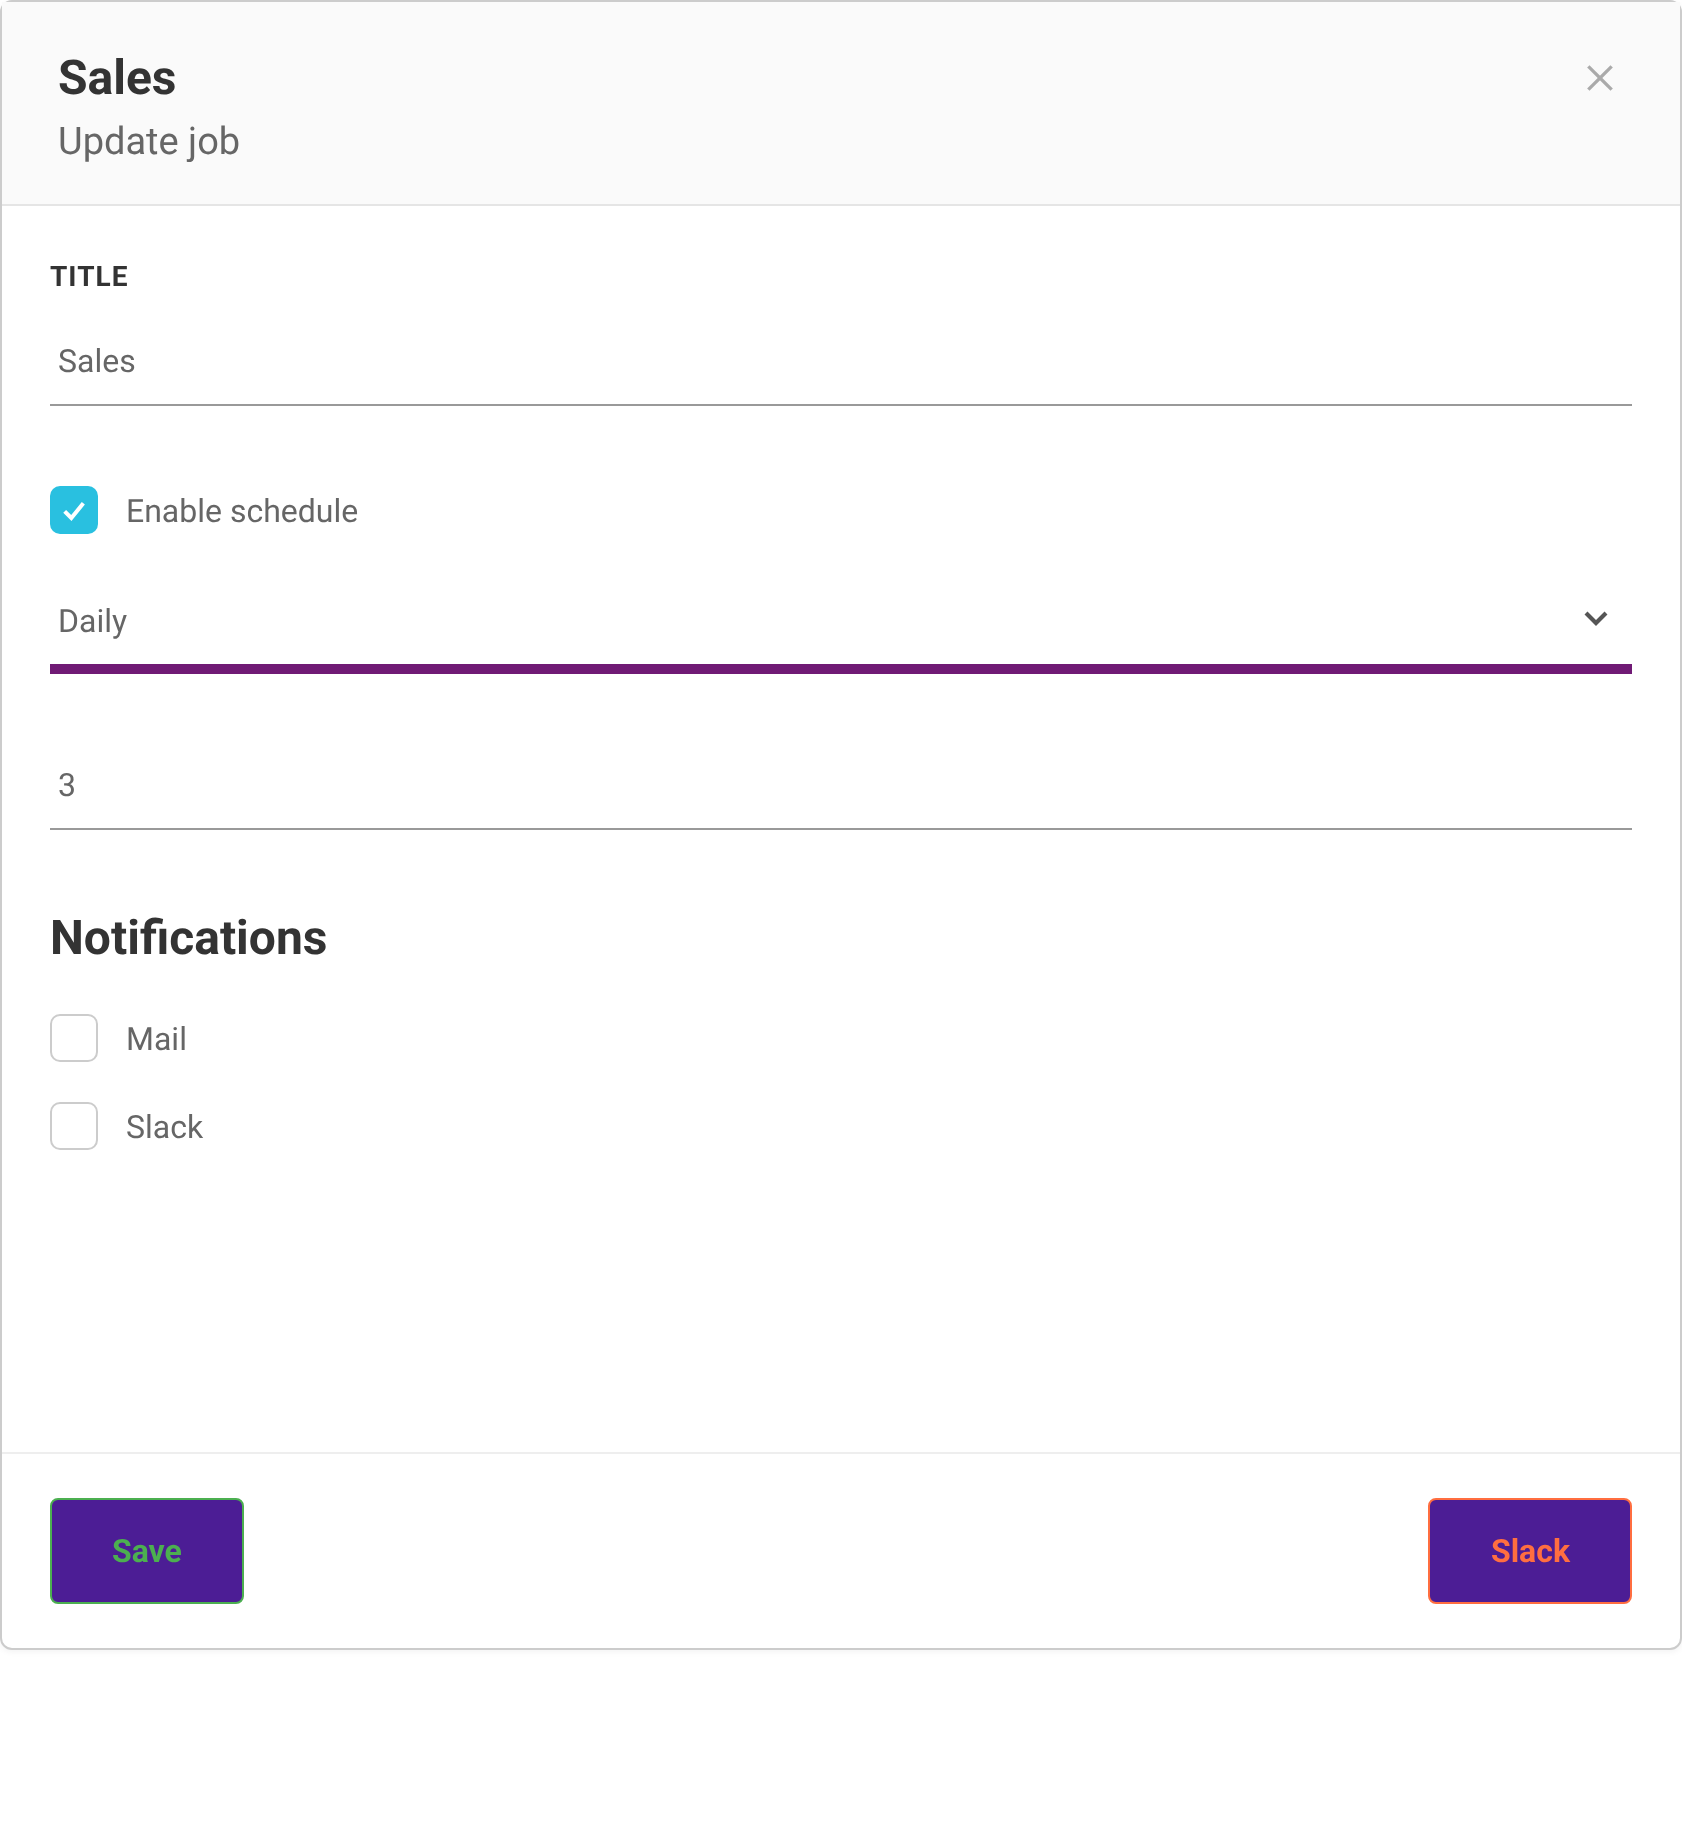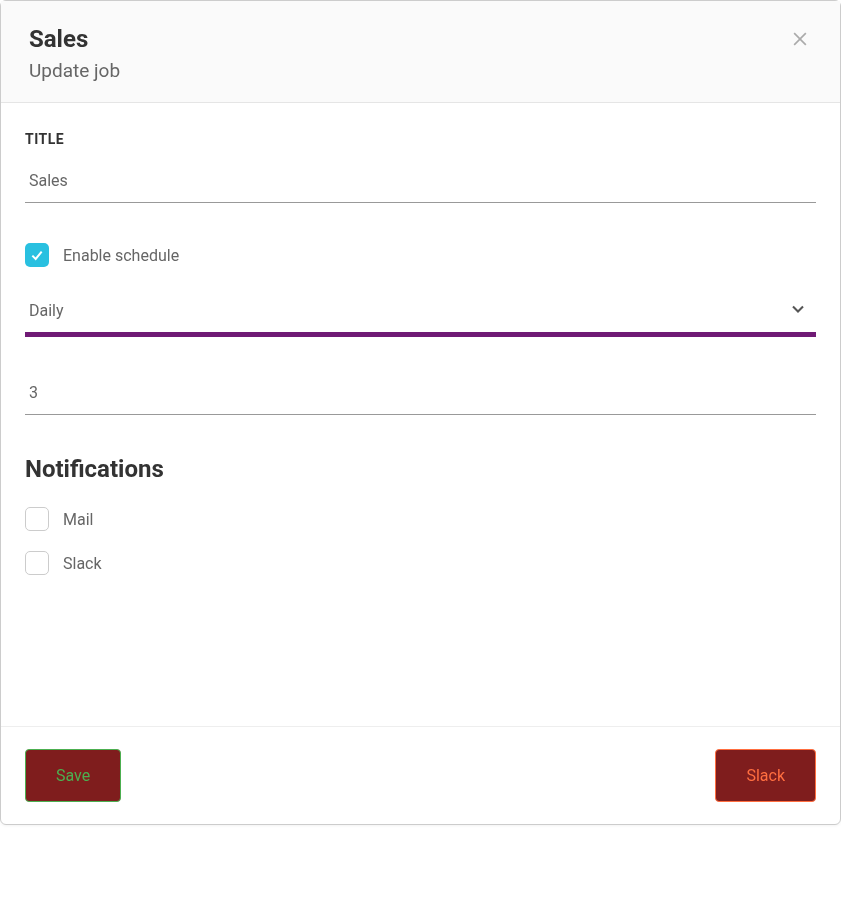--- a/index.html
+++ b/index.html
@@ -164,23 +164,23 @@
       padding: 22px 24px;
       display: flex;
       justify-content: space-between;
       align-items: center;
     }
     .btn {
       font-size: 16px;
       font-family: inherit;
       padding: 16px 30px;
       border-radius: 4px;
-      background: #7f1d1d;
-      cursor: pointer;
-      font-weight: 400;
+      background: #4c1d95;
+      cursor: pointer;
+      font-weight: 700;
     }
     .btn-save {
       color: #4caf50;
       border: 1.5px solid #4caf50;
     }
     .btn-close {
       color: #ff6e40;
       border: 1.5px solid #ff6e40;
     }
   </style>

